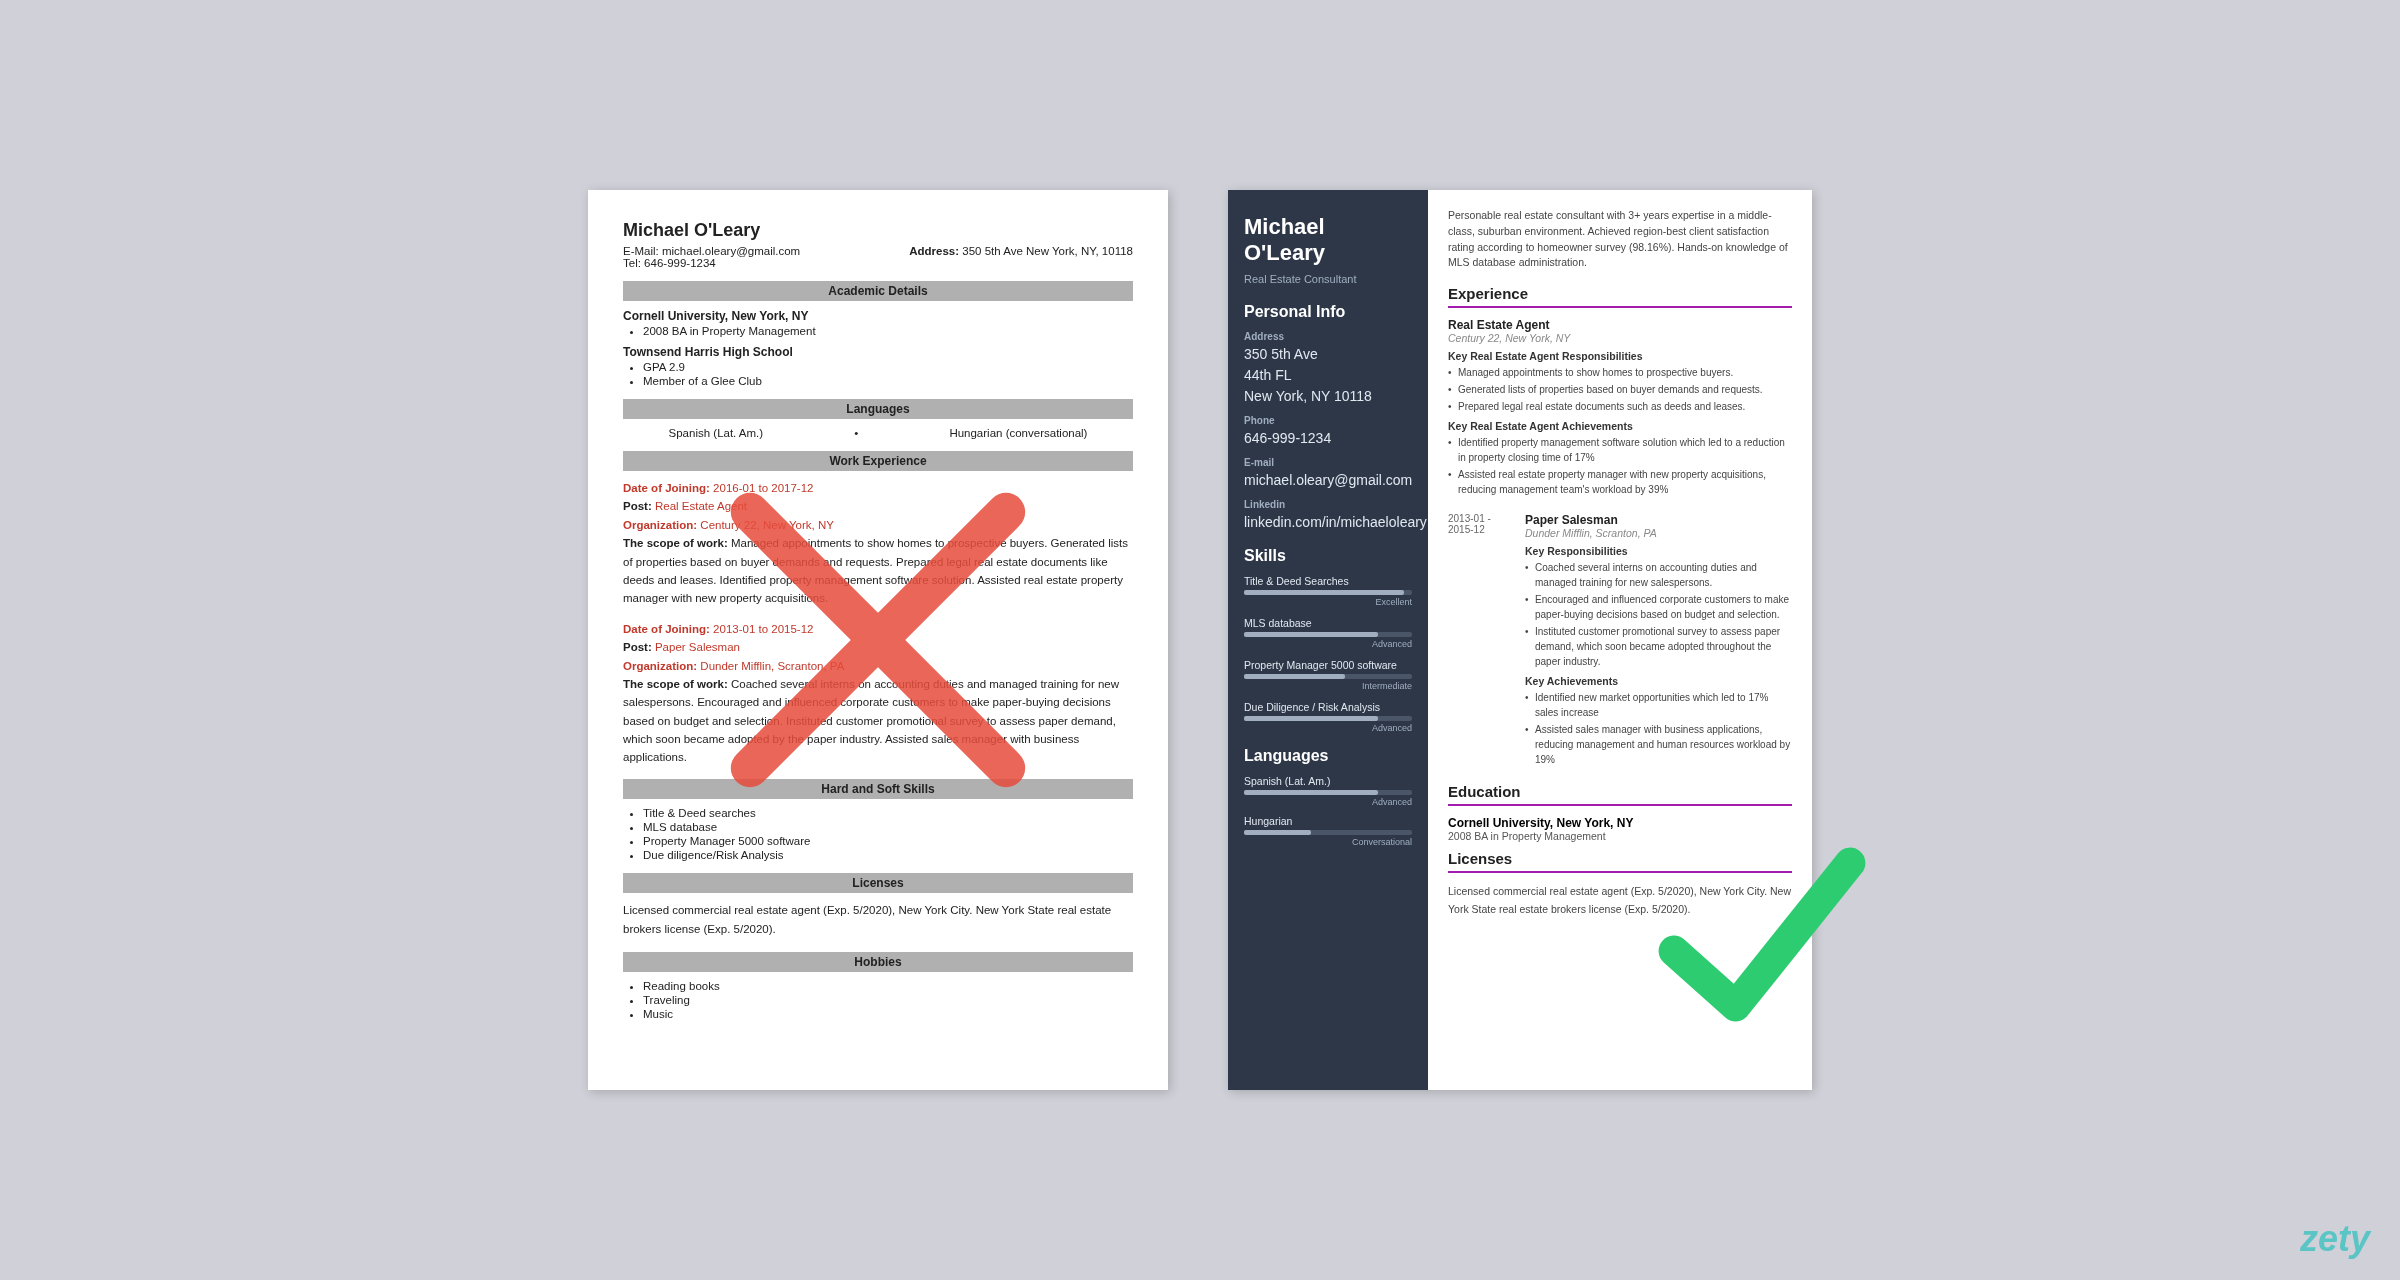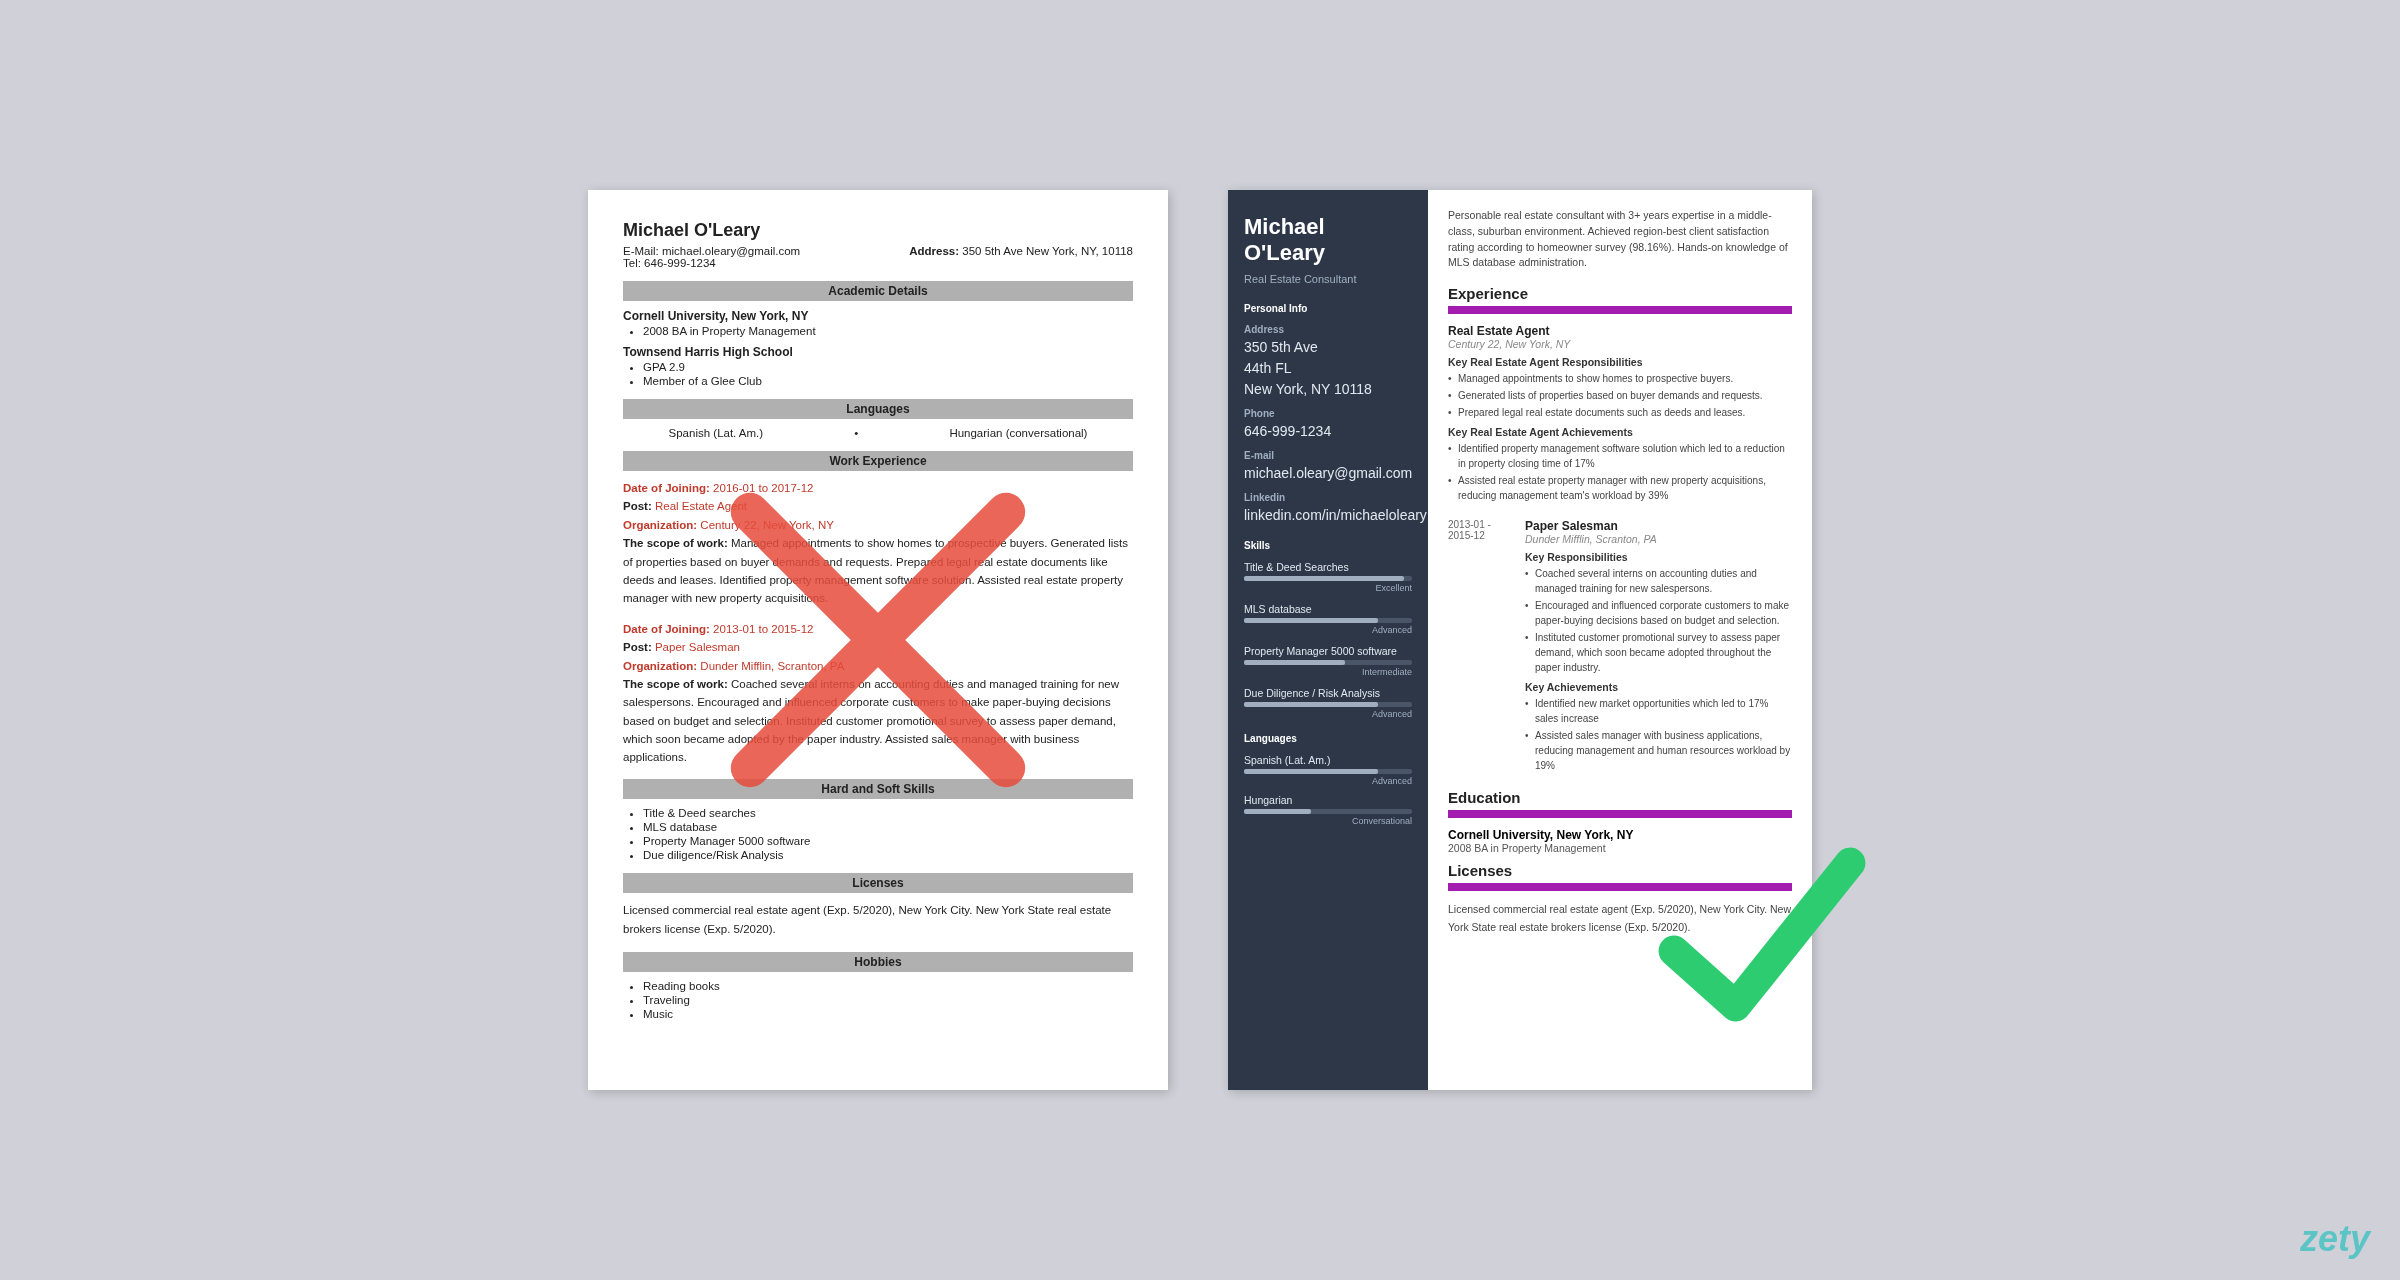--- a/index.html
+++ b/index.html
@@ -121,21 +121,21 @@
       font-weight: bold;
       line-height: 1.2;
       margin-bottom: 6px;
     }
     .sidebar .title {
       font-size: 11px;
       color: #a0aec0;
       margin-bottom: 18px;
     }
     .sidebar-section-title {
-      font-size: 10px;
+      font-size: 16px;
       font-weight: bold;
       margin-bottom: 10px;
       margin-top: 14px;
       color: #fff;
     }
     .sidebar-label { font-size: 10px; font-weight: bold; color: #a0aec0; margin-bottom: 2px; margin-top: 8px; }
     .sidebar-value { font-size: 14px; color: #e2e8f0; line-height: 1.5; }
 
     .skill-item { margin-bottom: 10px; }
     .skill-name { font-size: 10.5px; color: #e2e8f0; margin-bottom: 3px; }
@@ -153,21 +153,21 @@
     .summary-text {
       font-size: 10.5px;
       color: #444;
       line-height: 1.5;
       margin-bottom: 14px;
     }
     .main-section-title {
       font-size: 15px;
       font-weight: bold;
       color: #222;
-      border-bottom: 8px solid #a21caf;
+      border-bottom: 2px solid #a21caf;
       padding-bottom: 4px;
       margin-bottom: 10px;
     }
     .exp-entry { display: flex; gap: 12px; margin-bottom: 14px; }
     .exp-dates { font-size: 10px; color: #666; min-width: 65px; }
     .exp-body { flex: 1; }
     .exp-job-title { font-size: 12px; font-weight: bold; color: #222; }
     .exp-company { font-size: 10.5px; color: #888; font-style: italic; margin-bottom: 4px; }
     .exp-sub-title { font-size: 10.5px; font-weight: bold; color: #333; margin-top: 6px; margin-bottom: 3px; }
     .exp-bullet { font-size: 10px; color: #444; line-height: 1.5; padding-left: 10px; position: relative; margin-bottom: 2px; }

